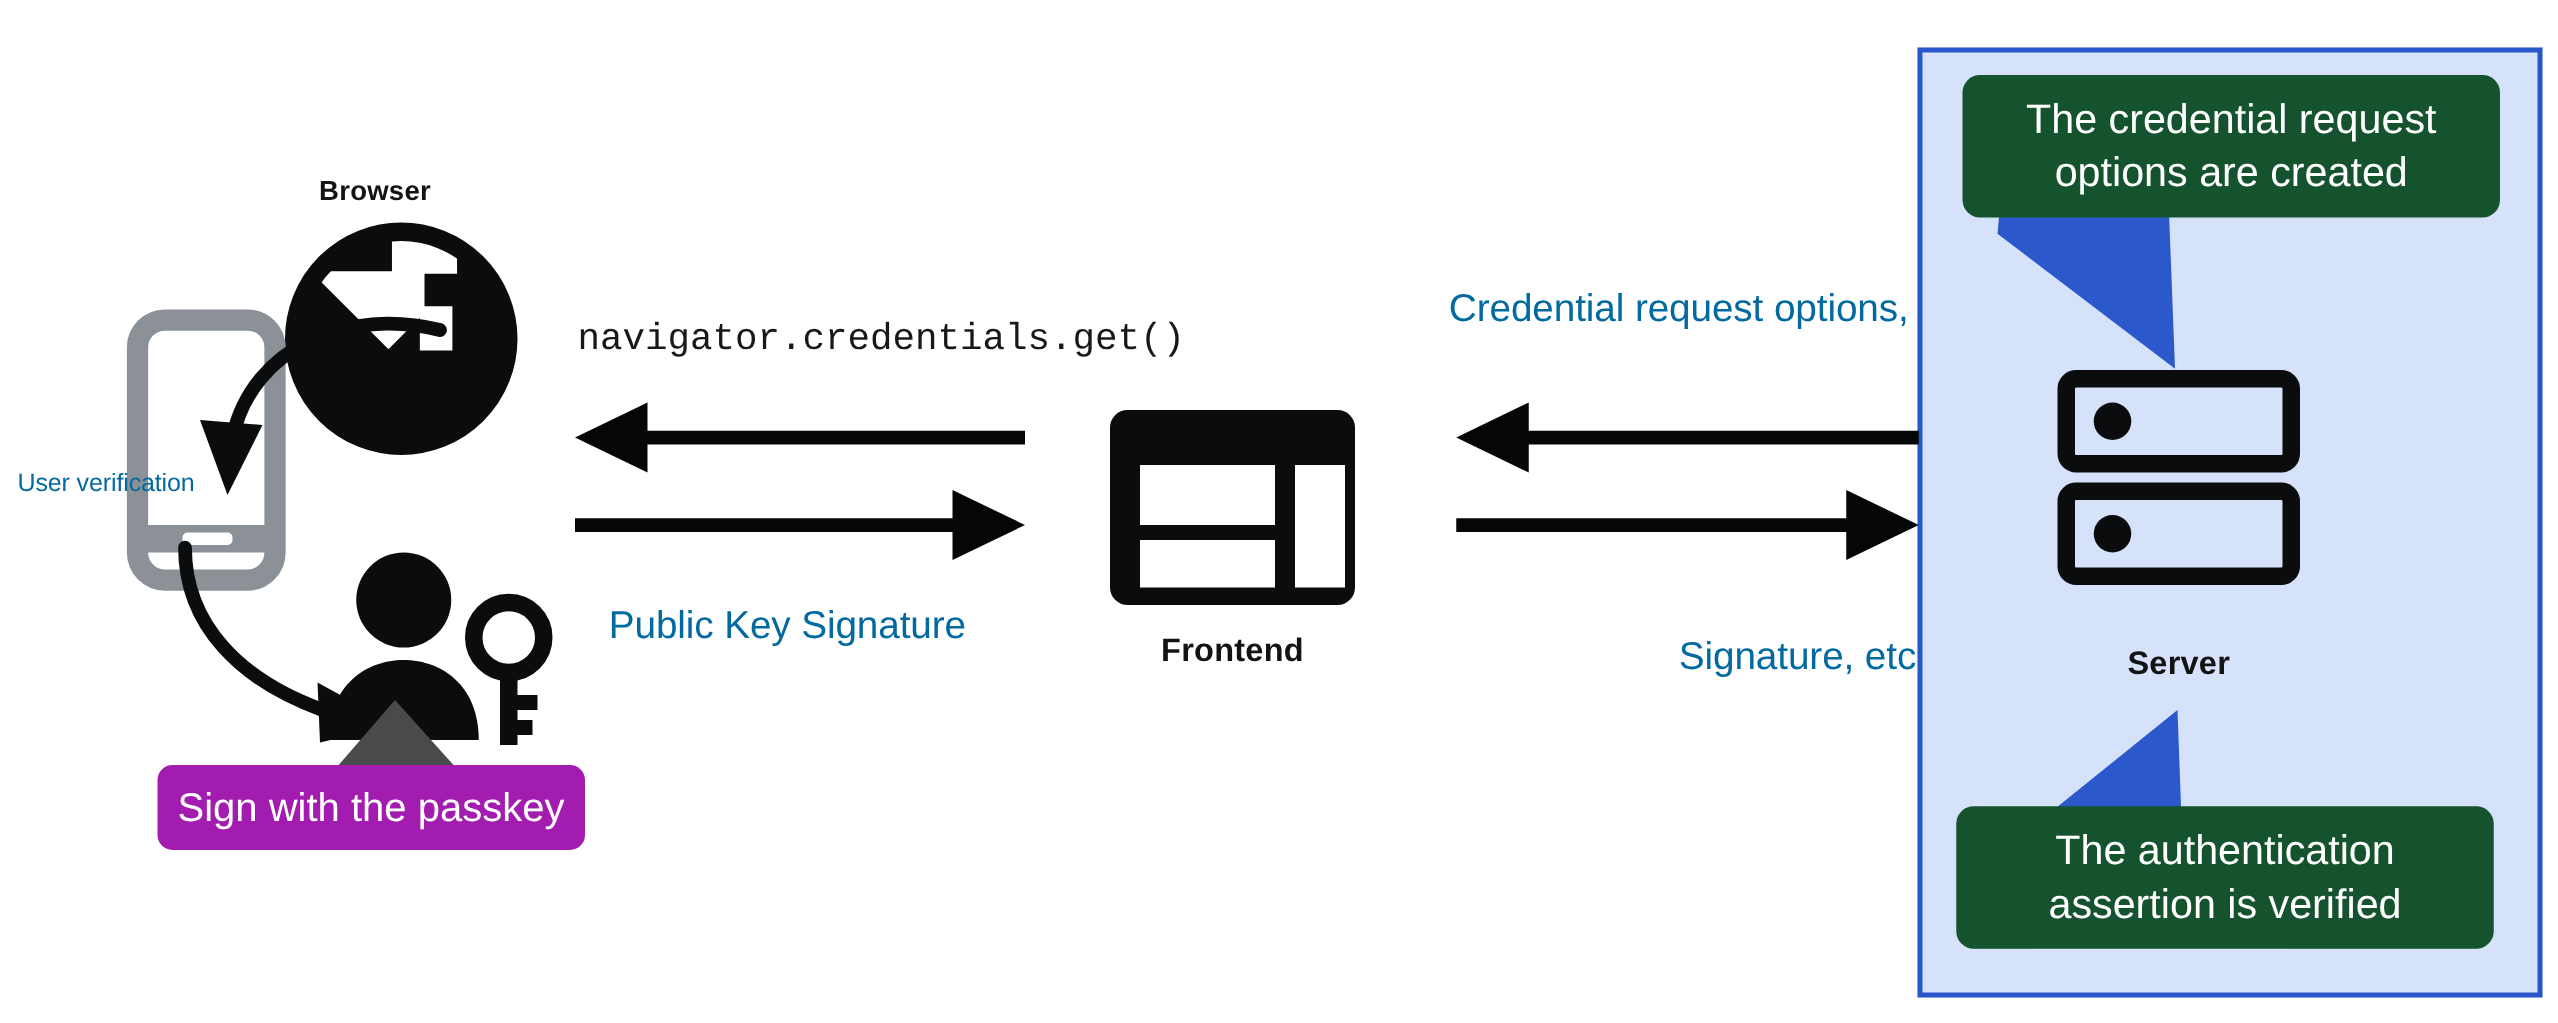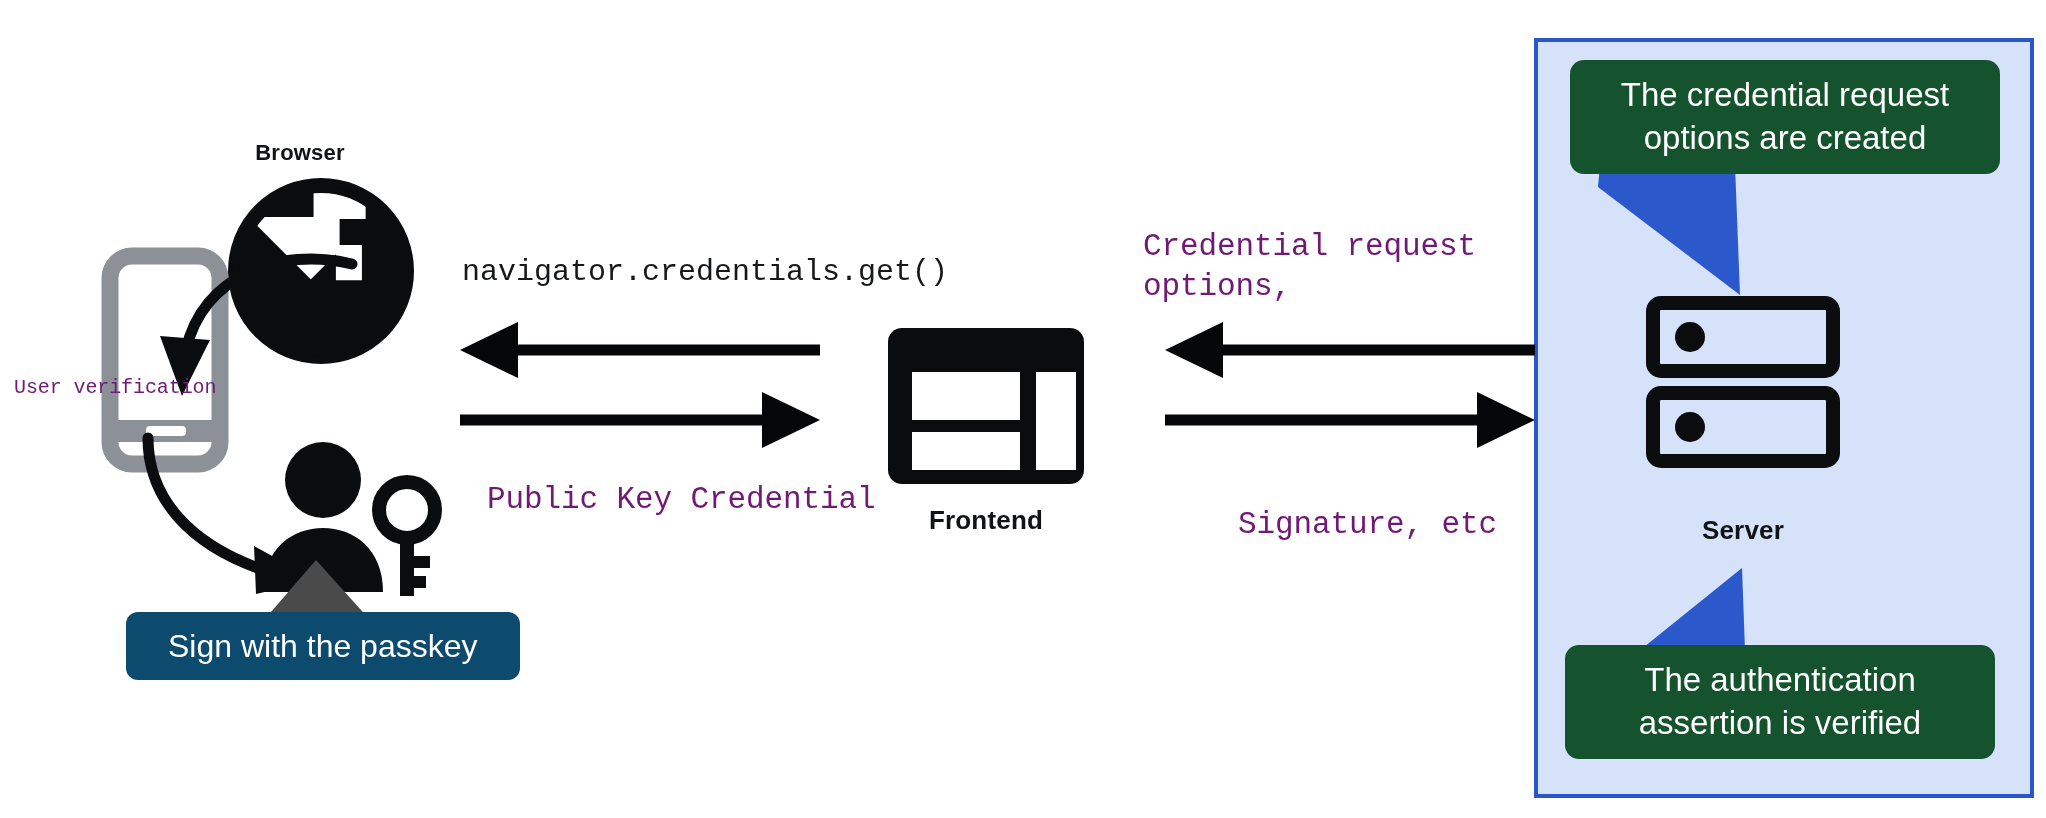--- a/index.html
+++ b/index.html
@@ -17,26 +17,27 @@
     width: 2046px;
     height: 818px;
     background: #ffffff;
     overflow: hidden;
   }
 
   .abs { position: absolute; }
 
   
   .label-plain {
-    font-family: Liberation Mono, monospace;
+    font-family: Liberation Sans, sans-serif;
     font-size: 31px;
-    color: #701a75;
+    color: #0369a1;
     line-height: 1.28;
     white-space: pre-line;
     letter-spacing: -0.1px;
+    text-align: center;
   }
   .label-bold {
     font-family: "Liberation Sans", sans-serif;
     font-size: 26px;
     font-weight: bold;
     color: #111315;
     letter-spacing: 0.2px;
     text-align: center;
   }
   .label-mono {
@@ -66,27 +67,27 @@
     line-height: 1.3;
     text-align: center;
     padding: 14px 22px;
     box-sizing: border-box;
     white-space: pre-line;
     font-family: "Liberation Sans", sans-serif;
   }
 
   
   #passkey-tooltip {
-    background: #0c4a6e;
+    background: #a21caf;
     color: #ffffff;
     border-radius: 12px;
     font-size: 32px;
     line-height: 1.25;
     text-align: center;
-    padding: 14px 42px;
+    padding: 14px 16px;
     box-sizing: border-box;
     font-family: "Liberation Sans", sans-serif;
     white-space: nowrap;
   }
 
   svg { display: block; overflow: visible; }
 </style>
 </head>
 <body>
 
@@ -144,21 +145,21 @@
   <svg class="abs" style="left:460px; top:335px;" width="360" height="30">
     <line x1="48" y1="15" x2="360" y2="15" stroke="#050607" stroke-width="11"></line>
     <path d="M 0 15 L 58 -13 L 58 43 Z" fill="#050607"></path>
   </svg>
 
   <svg class="abs" style="left:460px; top:405px;" width="360" height="30">
     <line x1="0" y1="15" x2="312" y2="15" stroke="#050607" stroke-width="11"></line>
     <path d="M 360 15 L 302 -13 L 302 43 Z" fill="#050607"></path>
   </svg>
 
-  <div class="abs label-plain" style="left:487px; top:480px;">Public Key Credential</div>
+  <div class="abs label-plain" style="left:487px; top:480px;">Public Key Signature</div>
 
   <div class="abs label-bold" style="left:210px; top:140px; width:180px; font-size:22px;">Browser</div>
 
   <svg class="abs" style="left:228px; top:178px;" width="186" height="186" viewBox="0 0 100 100">
     <circle cx="50" cy="50" r="46" fill="none" stroke="#0b0c0d" stroke-width="8"></circle>
     <path d="M50 8 a42 42 0 0 1 0 84 a42 42 0 0 1 0 -84 Z" fill="#0b0c0d" opacity="0"></path>
     <path d="M50 4
              A46 46 0 0 1 96 50
              A46 46 0 0 1 50 96
              A46 46 0 0 1 17 82

